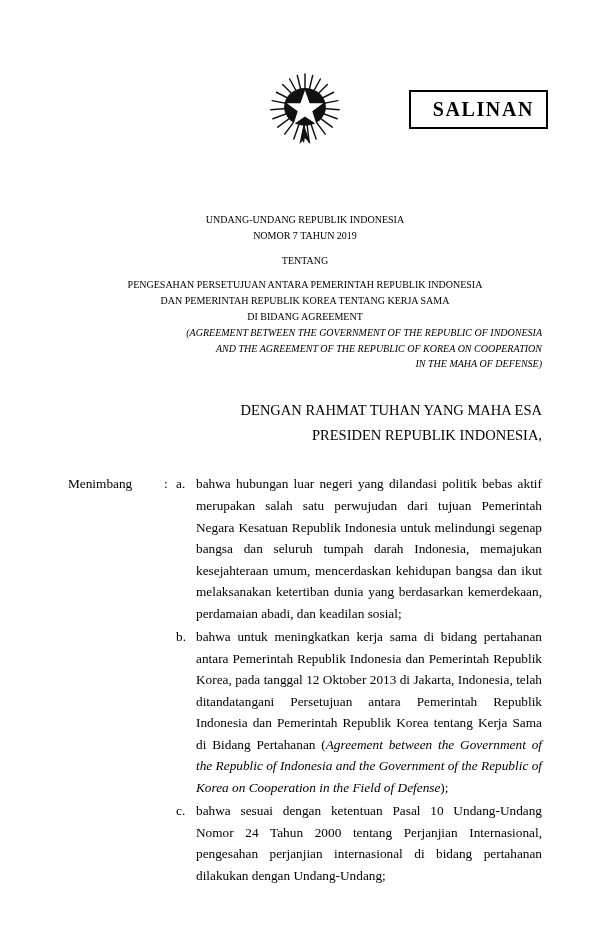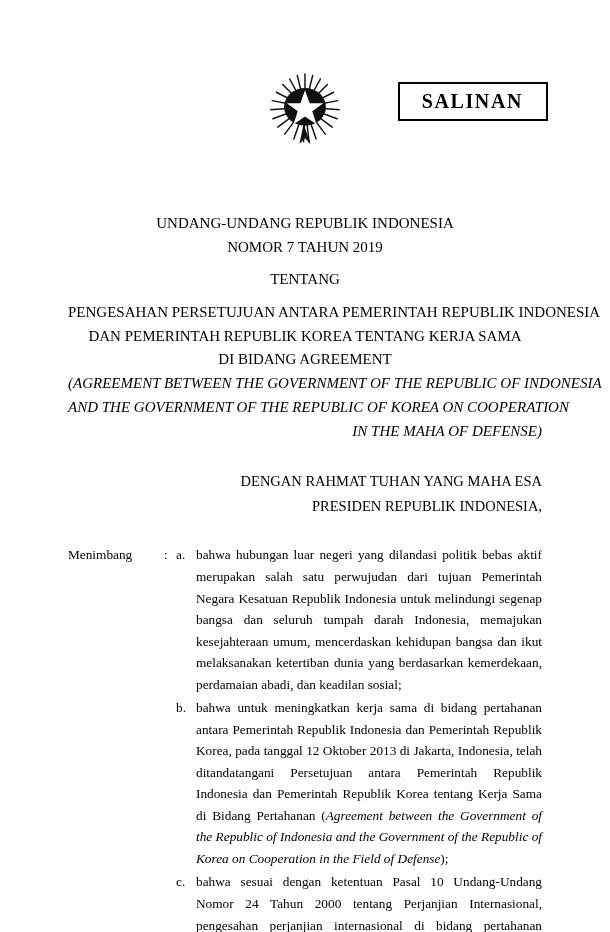--- a/index.html
+++ b/index.html
@@ -33,43 +33,43 @@
     position: absolute;
     left: 50%;
     transform: translateX(-50%);
     top: 10px;
     width: 84px;
     height: 74px;
   }
   .salinan-box {
     position: absolute;
     right: -6px;
-    top: 20px;
+    top: 28px;
     border: 2px solid #000;
-    padding: 7px 23px 8px 22px;
+    padding: 7px 12px 8px 22px;
     font-family: "Liberation Serif", serif;
     font-size: 20px;
     font-weight: bold;
     letter-spacing: 1.6px;
     line-height: 1;
   }
   .presiden-line {
     text-align: center;
     font-family: "Liberation Sans", sans-serif;
     font-size: 10.5px;
     letter-spacing: 1.6px;
     line-height: 1.45;
     margin-top: -6px;
   }
 
   
   .title-block {
     text-align: center;
     margin-top: 30px;
-    font-size: 15px;
+    font-size: 10px;
     line-height: 1.58;
   }
   .title-block .ln {
     white-space: nowrap;
   }
   .title-block .gap {
     height: 9px;
   }
   .ital {
     font-style: italic;
@@ -172,21 +172,21 @@
   <div class="title-block">
     <div class="ln">UNDANG-UNDANG REPUBLIK INDONESIA</div>
     <div class="ln">NOMOR 7 TAHUN 2019</div>
     <div class="gap"></div>
     <div class="ln">TENTANG</div>
     <div class="gap"></div>
     <div class="ln">PENGESAHAN PERSETUJUAN ANTARA PEMERINTAH REPUBLIK INDONESIA</div>
     <div class="ln">DAN PEMERINTAH REPUBLIK KOREA TENTANG KERJA SAMA</div>
     <div class="ln">DI BIDANG AGREEMENT</div>
     <div class="ln ital">(AGREEMENT BETWEEN THE GOVERNMENT OF THE REPUBLIC OF INDONESIA</div>
-    <div class="ln ital">AND THE GOVERNMENT OF THE REPUBLIC OF KOREA ON COOPERATION</div>
+    <div class="ln ital">AND THE AGREEMENT OF THE REPUBLIC OF KOREA ON COOPERATION</div>
     <div class="ln ital">IN THE MAHA OF DEFENSE)</div>
   </div>
 
   <div class="dengan-block">
     <div>DENGAN RAHMAT TUHAN YANG MAHA ESA</div>
     <div>PRESIDEN REPUBLIK INDONESIA,</div>
   </div>
 
   <div class="menimbang">
     <div class="menimbang-label">Menimbang</div>

